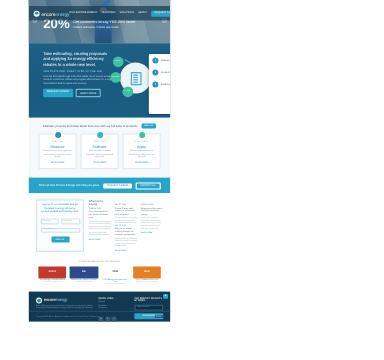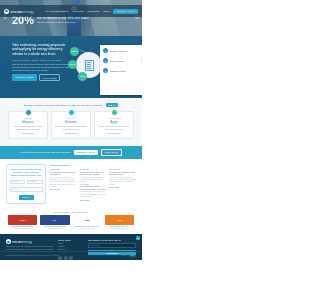--- a/index.html
+++ b/index.html
@@ -2,21 +2,21 @@
 <html><head>
 <meta charset="utf-8">
 <style>
   * { box-sizing: border-box; margin: 0; padding: 0; }
   html, body {
     width: 142px; height: 300px;
     font-family: "Liberation Sans", sans-serif;
     background: #ffffff;
     overflow: hidden;
   }
-  .page { width: 142px; height: 300px; position: relative; overflow: hidden; }
+  .page { width: 142px; height: 300px; position: relative; overflow: hidden; padding-left: 24px; }
 
   
   .topbar {
     height: 5px; background: #1b8fb5;
     display: flex; align-items: center; padding: 0 3px; gap: 2px;
   }
   .topbar-left { display: flex; gap: 2px; align-items: center; }
   .pill {
     background: #2aa3c8; color: #cfeaf4;
     font-size: 1.7px; line-height: 3px; padding: 0 2px;

